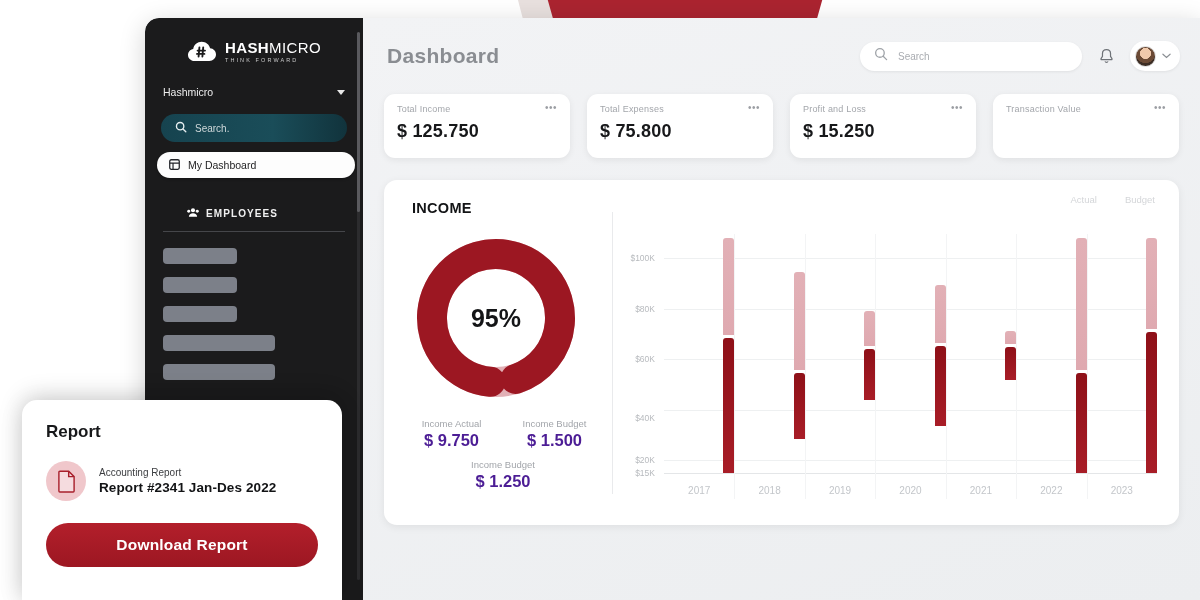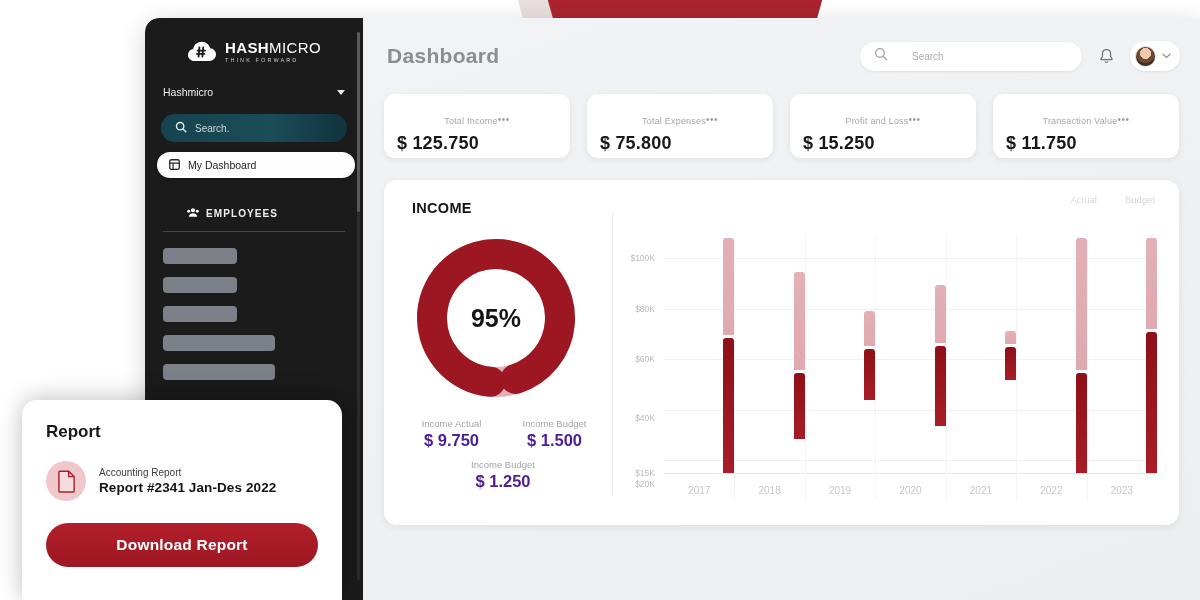--- a/index.html
+++ b/index.html
@@ -133,21 +133,21 @@
   }
 
   #topbar {
     height: 76px; display: flex; align-items: center; justify-content: space-between;
     padding: 0 2px 0 6px;
   }
   #page-title { font-size: 21px; font-weight: 700; color: #8a8d92; letter-spacing: .3px; }
   #topbar-right { display: flex; align-items: center; gap: 13px; }
   #header-search {
     width: 222px; height: 29px; background: #fff; border-radius: 15px;
-    display: flex; align-items: center; gap: 24px; padding: 0 14px;
+    display: flex; align-items: center; gap: 10px; padding: 0 14px;
     box-shadow: 0 1px 3px rgba(0,0,0,.07);
   }
   #header-search .ph { font-size: 10px; color: #a9acb1; }
   #bell-btn { width: 22px; height: 24px; display: flex; align-items: center; justify-content: center; }
   #user-chip {
     height: 30px; background: #fff; border-radius: 16px;
     display: flex; align-items: center; gap: 6px; padding: 0 9px 0 5px;
     box-shadow: 0 1px 3px rgba(0,0,0,.07);
   }
   .avatar {
@@ -157,21 +157,21 @@
   }
 
   
   #kpi-row { display: flex; gap: 17px; padding: 0 3px; }
   .kpi-card {
     flex: 1; height: 64px; background: #fff; border-radius: 11px;
     padding: 10px 13px 0 13px;
     box-shadow: 0 2px 7px rgba(0,0,0,.07);
     position: relative;
   }
-  .kpi-head { display: flex; justify-content: center; align-items: flex-start; margin-top: 12px; }
+  .kpi-head { display: flex; justify-content: space-between; align-items: flex-start; }
   .kpi-label { font-size: 9px; color: #a3a6ab; letter-spacing: .2px; }
   .kpi-dots { letter-spacing: .5px; color: #9b9ea3; font-size: 10px; line-height: 8px; }
   .kpi-value { font-size: 18px; font-weight: 700; color: #17181a; margin-top: 7px; letter-spacing: .2px; }
 
   
   #income-panel {
     margin: 22px 3px 0 3px; height: 345px; background: #fff;
     border-radius: 13px; box-shadow: 0 2px 9px rgba(0,0,0,.07);
     display: flex; position: relative; overflow: hidden;
   }
@@ -365,21 +365,20 @@
           <span class="kpi-label">Profit and Loss</span>
           <span class="kpi-dots">•••</span>
         </div>
         <div class="kpi-value">$ 15.250</div>
       </div>
       <div class="kpi-card">
         <div class="kpi-head">
           <span class="kpi-label">Transaction Value</span>
           <span class="kpi-dots">•••</span>
         </div>
-        <div class="kpi-value">$ 11.750</div>
       </div>
     </section>
 
     <section id="income-panel">
 
       <div id="income-left">
         <div id="income-title">INCOME</div>
 
         <div id="donut-wrap">
           <svg width="176" height="176" viewBox="0 0 176 176" id="donut-svg">
@@ -416,21 +415,21 @@
         <div id="plot">
             <div class="gridline" style="top: 8.60215%;"></div>
             <div class="ytick" style="top: 8.60215%;">$100K</div>
             <div class="gridline" style="top: 30.1075%;"></div>
             <div class="ytick" style="top: 30.1075%;">$80K</div>
             <div class="gridline" style="top: 51.6129%;"></div>
             <div class="ytick" style="top: 51.6129%;">$60K</div>
             <div class="gridline" style="top: 73.1183%;"></div>
             <div class="ytick" style="top: 73.1183%; margin-top: 8px;">$40K</div>
             <div class="gridline" style="top: 94.6237%;"></div>
-            <div class="ytick" style="top: 94.6237%; margin-top: 24px;">$20K</div>
+            <div class="ytick" style="top: 94.6237%;">$20K</div>
             <div class="gridline baseline" style="top: 100%;"></div>
             <div class="ytick" style="top: 100%;">$15K</div>
             <div class="xgroup" style="left: 0%; width: 14.2857%;">
               <div class="bar actual" style="height: 61.2903%;"></div>
               <div class="bar budget" style="height: 86.0215%;"></div>
               <div class="xlabel">2017</div>
             </div>
             <div class="vsep" style="left: 14.2857%;"></div>
             <div class="xgroup" style="left: 14.2857%; width: 14.2857%;">
               <div class="bar actual" style="height: 41.9355%;"></div>

